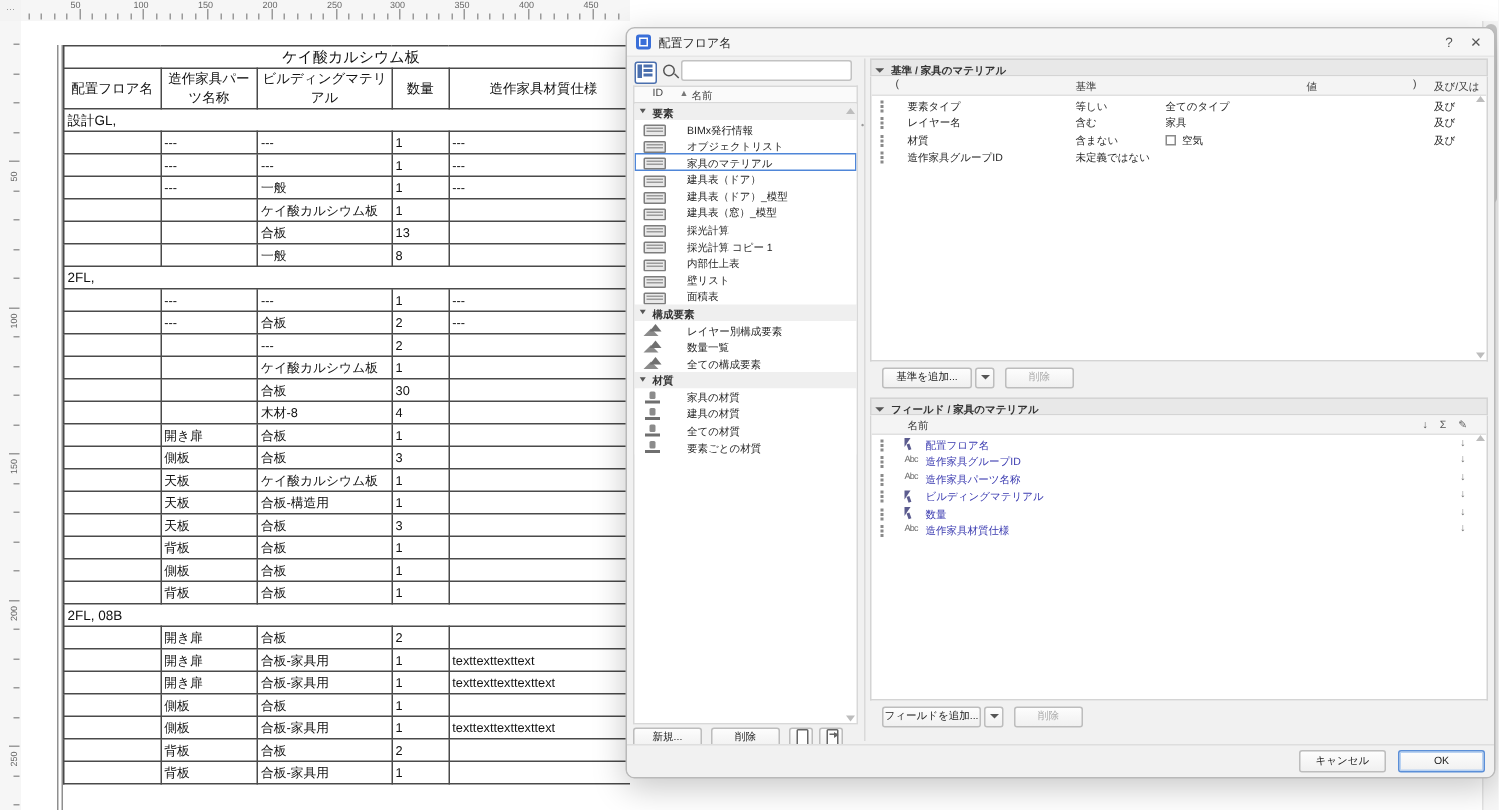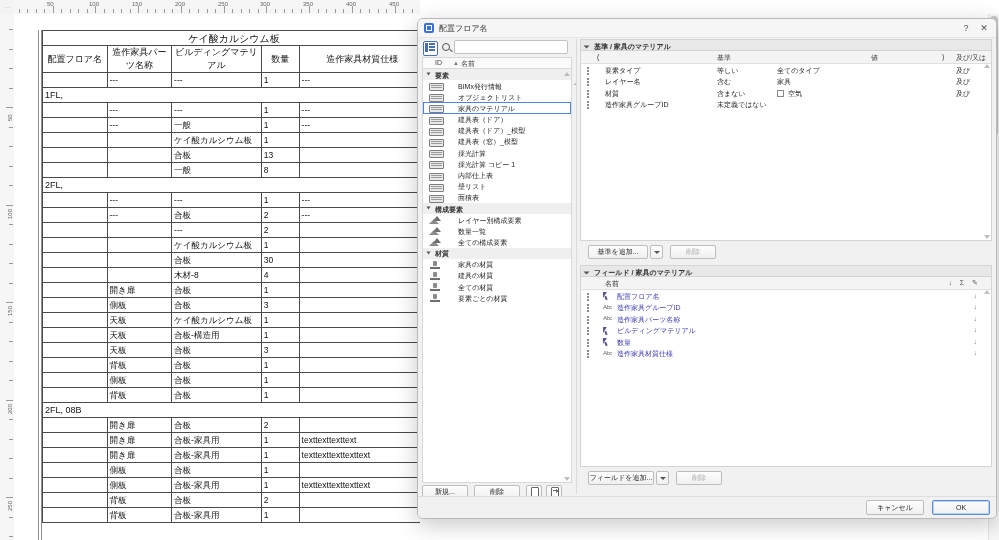--- a/index.html
+++ b/index.html
@@ -288,28 +288,28 @@
             <td class="title" colspan="5">ケイ酸カルシウム板</td>
           </tr>
           <tr>
             <td class="hdr c0">配置フロア名</td>
             <td class="hdr c1">造作家具パーツ名称</td>
             <td class="hdr c2">ビルディングマテリアル</td>
             <td class="hdr c3">数量</td>
             <td class="hdr c4">造作家具材質仕様</td>
           </tr>
           <tr>
+            <td class="group" colspan="5">設計GL,</td>
+          </tr>
+          <tr>
             <td class="c0"></td>
             <td class="c1">---</td>
             <td class="c2">---</td>
             <td class="c3">1</td>
             <td class="c4">---</td>
-          </tr>
-          <tr>
-            <td class="group" colspan="5">1FL,</td>
           </tr>
           <tr>
             <td class="c0"></td>
             <td class="c1">---</td>
             <td class="c2">---</td>
             <td class="c3">1</td>
             <td class="c4">---</td>
           </tr>
           <tr>
             <td class="c0"></td>

